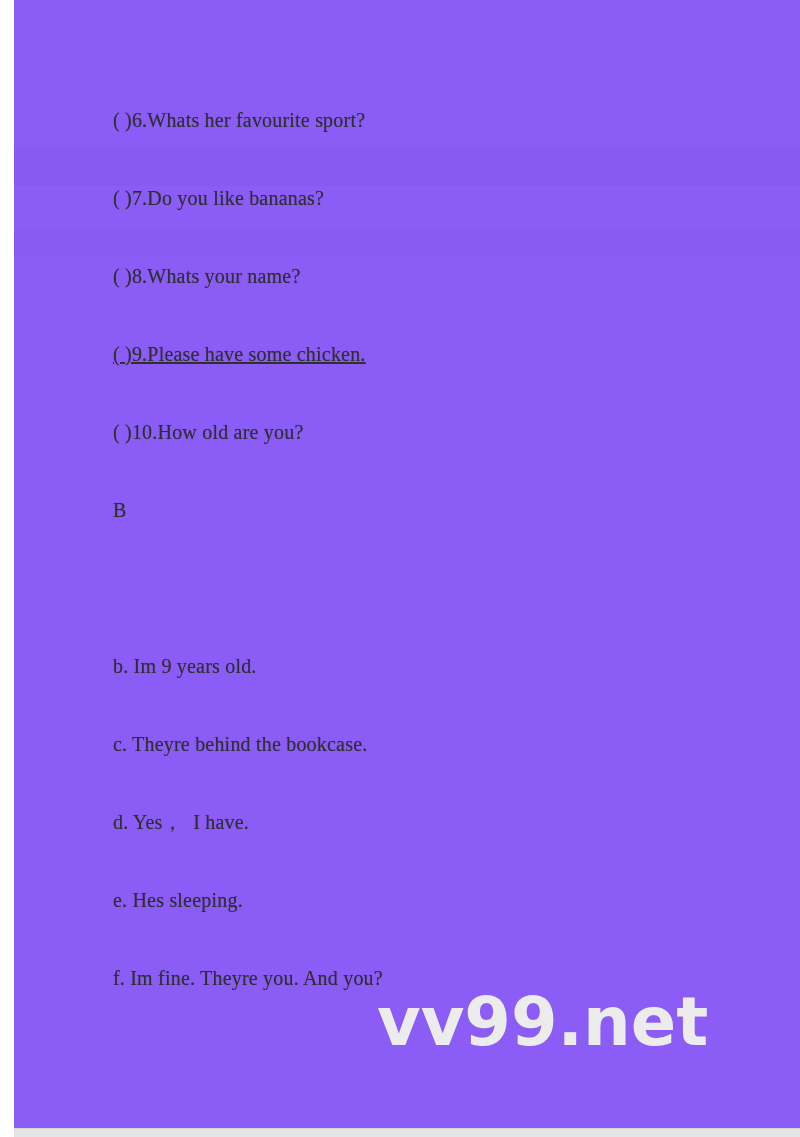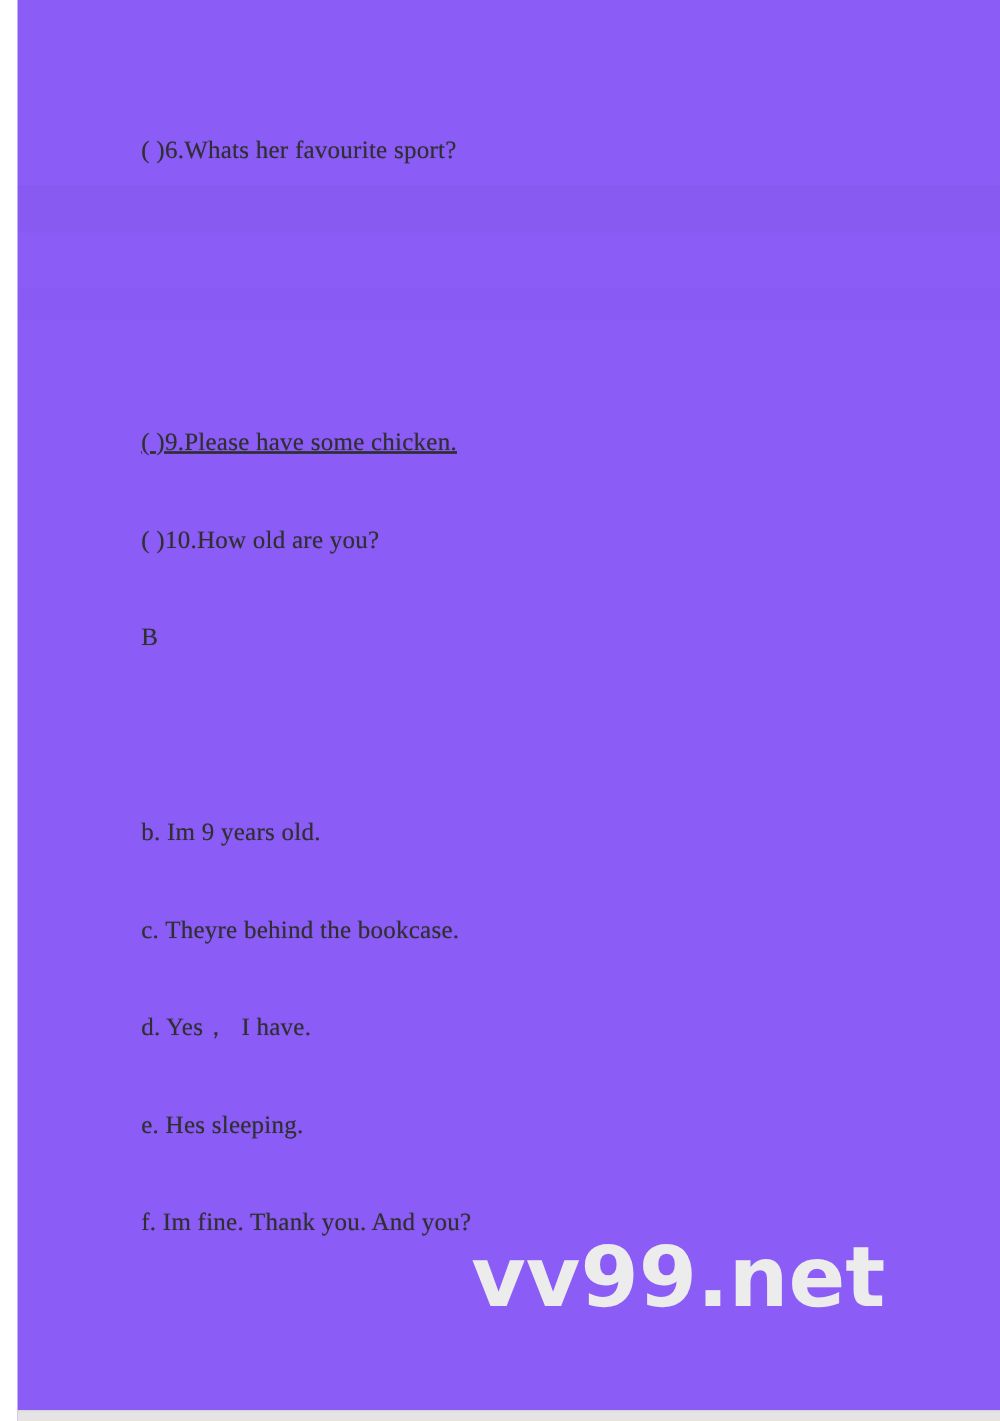--- a/index.html
+++ b/index.html
@@ -84,29 +84,31 @@
 </style>
 </head>
 <body>
 
 <div class="page">
 
   <div class="band b1"></div>
   <div class="band b2"></div>
 
   <div class="line t1">( )6.Whats her favourite sport?</div>
+  <div class="line t2">( )7.Do you like bananas?</div>
+  <div class="line t3">( )8.Whats your name?</div>
   <div class="line t4">( )9.Please have some chicken.</div>
   <div class="line t5">( )10.How old are you?</div>
 
   <div class="line t6">B</div>
 
   <div class="line t8">b. Im 9 years old.</div>
   <div class="line t9">c. Theyre behind the bookcase.</div>
   <div class="line t10">d. Yes，  I have.</div>
   <div class="line t11">e. Hes sleeping.</div>
-  <div class="line t12">f. Im fine. Thank you. And you?</div>
+  <div class="line t12">f. Im fine. Theyre you. And you?</div>
 
   <div class="watermark">vv99.net</div>
 
   <div class="right-edge"></div>
   <div class="bottom-strip"></div>
 
 </div>
 
 </body></html>

